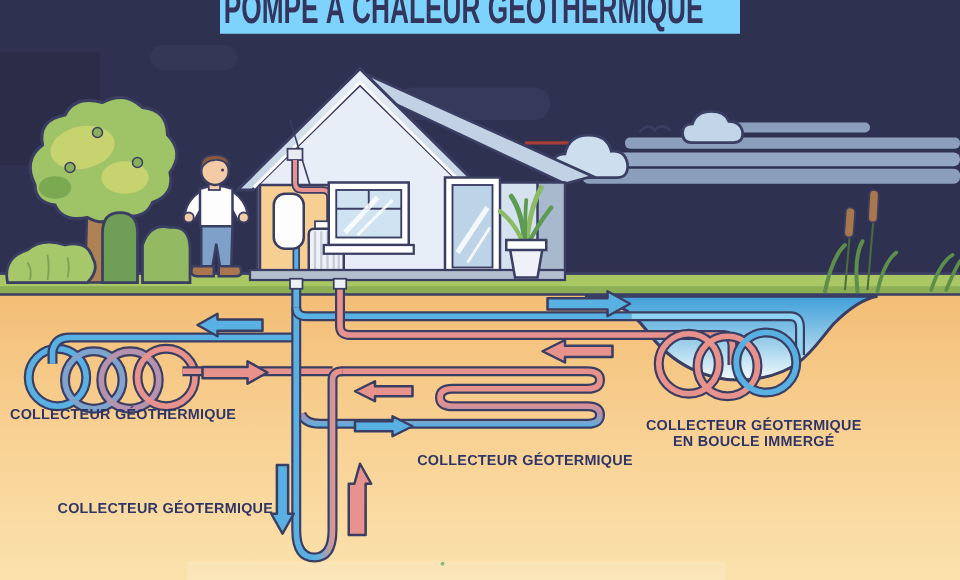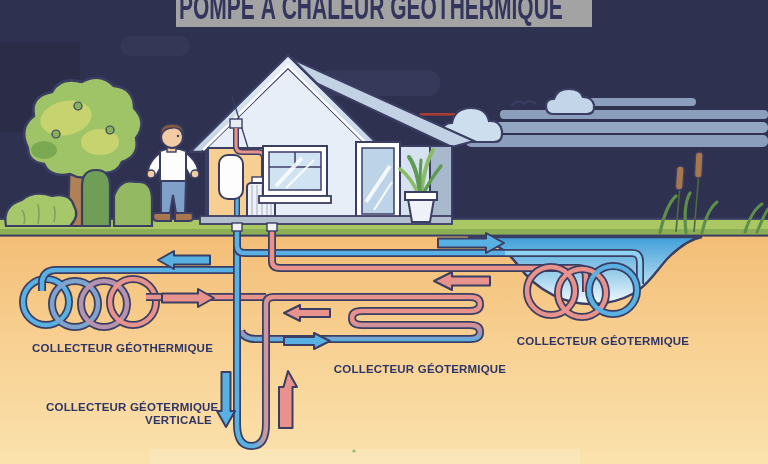--- a/index.html
+++ b/index.html
@@ -3,21 +3,21 @@
 <meta charset="utf-8">
 <style>
   html,body{margin:0;padding:0;background:#1d1e33;}
   #stage{position:relative;width:768px;height:464px;overflow:hidden;background:#2f3150;
          font-family:"Liberation Sans",sans-serif;}
   #scene{position:absolute;left:0;top:0;}
   .lbl{position:absolute;font-weight:bold;font-size:11.5px;line-height:12.5px;
        letter-spacing:.2px;color:#2e3566;}
   .lbl div{white-space:nowrap;}
   #title-box{position:absolute;left:176px;top:0;width:416px;height:27px;
-             background:#a3a3a3;overflow:hidden;}
+             background:#7dd3fc;overflow:hidden;}
   #title-text{position:absolute;top:-13px;left:3px;white-space:nowrap;
               font-weight:bold;font-size:35px;color:#33355c;
               transform:scaleX(0.60);transform-origin:0 0;}
 </style>
 </head>
 <body>
 
 <div id="stage">
 
 <svg id="scene" width="768" height="464" viewBox="0 0 768 464">
@@ -256,30 +256,30 @@
     <circle cx="172" cy="137" r="11" fill="#f3cba4" stroke="#3b3e63" stroke-width="2"></circle>
     <path d="M 161 135 Q 160 124 172 124 Q 183 124 184 133 Q 178 127 172 128 Q 165 128 161 135 Z" fill="#8a5a3b" stroke="#3b3e63" stroke-width="1.4"></path>
     <circle cx="178" cy="136" r="1.2" fill="#3b3e63"></circle>
   </g>
 </svg>
 
 <div id="title-box">
   <div id="title-text">POMPE À CHALEUR GÉOTHERMIQUE</div>
 </div>
 
-<div class="lbl" style="left:8px;top:342px;width:186px;text-align:right;margin-left:19px;">
+<div class="lbl" style="left:8px;top:326px;width:186px;text-align:left;">
   <div>COLLECTEUR GÉOTHERMIQUE</div>
 </div>
 
 <div class="lbl" style="left:46px;top:401px;width:166px;text-align:right;">
   <div>COLLECTEUR GÉOTERMIQUE</div>
-  <div>VERTICALE</div>
 </div>
 
 <div class="lbl" style="left:330px;top:363px;width:180px;text-align:center;">
   <div>COLLECTEUR GÉOTERMIQUE</div>
 </div>
 
 <div class="lbl" style="left:508px;top:335px;width:190px;text-align:center;">
   <div>COLLECTEUR GÉOTERMIQUE</div>
+  <div>EN BOUCLE IMMERGÉ</div>
 </div>
 
 </div>
 
 </body></html>

